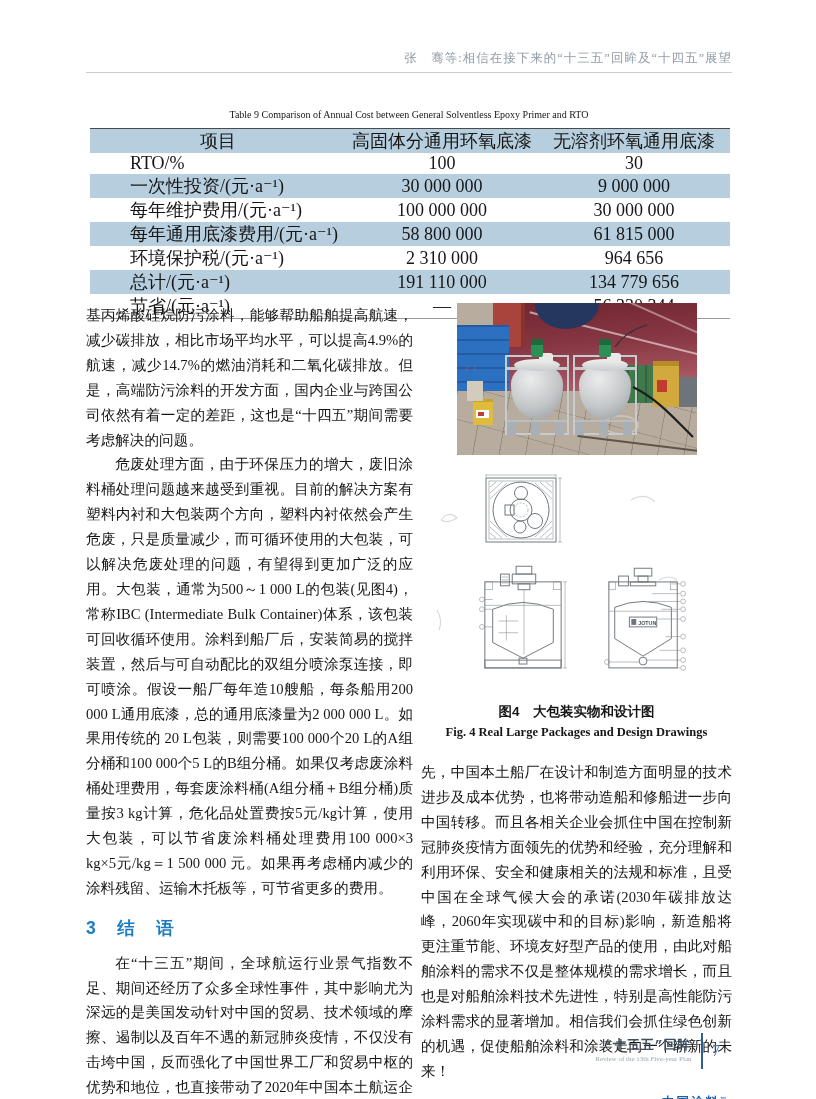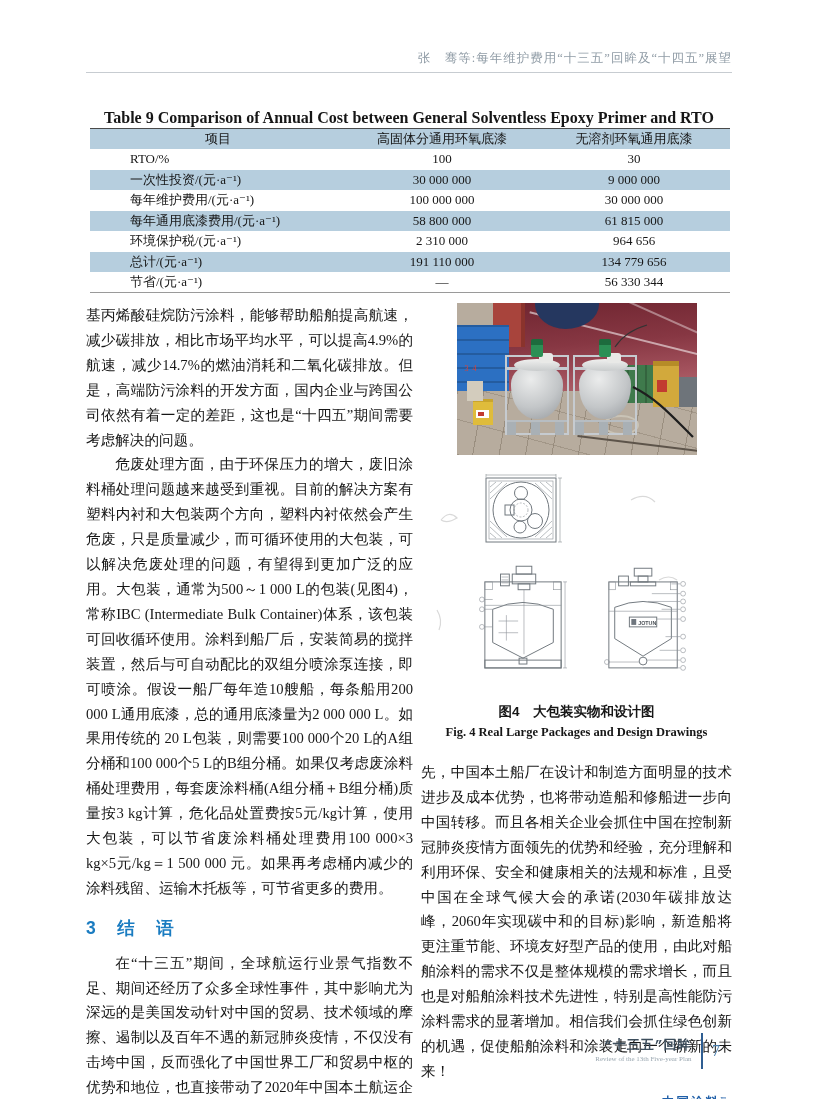--- a/index.html
+++ b/index.html
@@ -11,25 +11,25 @@
   }
   
   .running-head { position:absolute; top:50px; left:86px; width:646px; text-align:right;
     font-size:12.5px; color:#909ca6; letter-spacing:1px; }
   .head-rule { position:absolute; top:72px; left:86px; width:646px; height:1px; background:#c7ccd1; }
 
   
   .tbl-title-zh { position:absolute; top:90px; left:86px; width:646px; text-align:center;
     font-family:"Liberation Sans","DejaVu Sans",sans-serif; font-weight:bold; font-size:13.5px; }
   .tbl-title-en { position:absolute; top:109px; left:86px; width:646px; text-align:center;
-    font-weight:bold; font-size:16px; }
+    font-weight:normal; font-size:10px; }
 
   
   table.cost { position:absolute; top:128px; left:90px; width:640px; border-collapse:collapse;
-    font-size:13px; border-top:1.5px solid #4a4a4a; border-bottom:1.5px solid #9a9a9a; }
+    font-size:18px; border-top:1.5px solid #4a4a4a; border-bottom:1.5px solid #9a9a9a; }
   table.cost th, table.cost td { height:20.5px; font-weight:normal; text-align:center; padding:0; }
   table.cost col.c1 { width:40%; } table.cost col.c2 { width:30%; } table.cost col.c3 { width:30%; }
   table.cost thead tr { background:#b6cede; }
   table.cost tbody tr:nth-child(even) { background:#b6cede; }
   table.cost tbody td:first-child { text-align:left; padding-left:40px; }
 
   
   .col { position:absolute; top:303px; width:327px; font-size:14.6px; line-height:24.9px;
     text-align:justify; }
   .col-left { left:86px; }
@@ -108,21 +108,21 @@
   .footer-en { font-size:7px; color:#9aa7b0; line-height:10px; }
   .footer-bar { width:2.5px; height:36px; background:#2f5e92; }
   .footer-page { font-size:16px; color:#4a7fae; }
 </style>
 </head>
 <body>
 
 <div class="page">
 
   <div class="running-head">
-    <span>张　骞等:每年维护费用“十三五”回眸及“十四五”展望</span>
+    <span>张　骞等:相信在接下来的“十三五”回眸及“十四五”展望</span>
   </div>
   <div class="head-rule"></div>
 
   <div class="tbl-title-en">Table 9   Comparison of Annual Cost between General Solventless Epoxy Primer and RTO</div>
 
   <table class="cost">
     <colgroup>
         <col class="c1">
         <col class="c2">
         <col class="c3">

